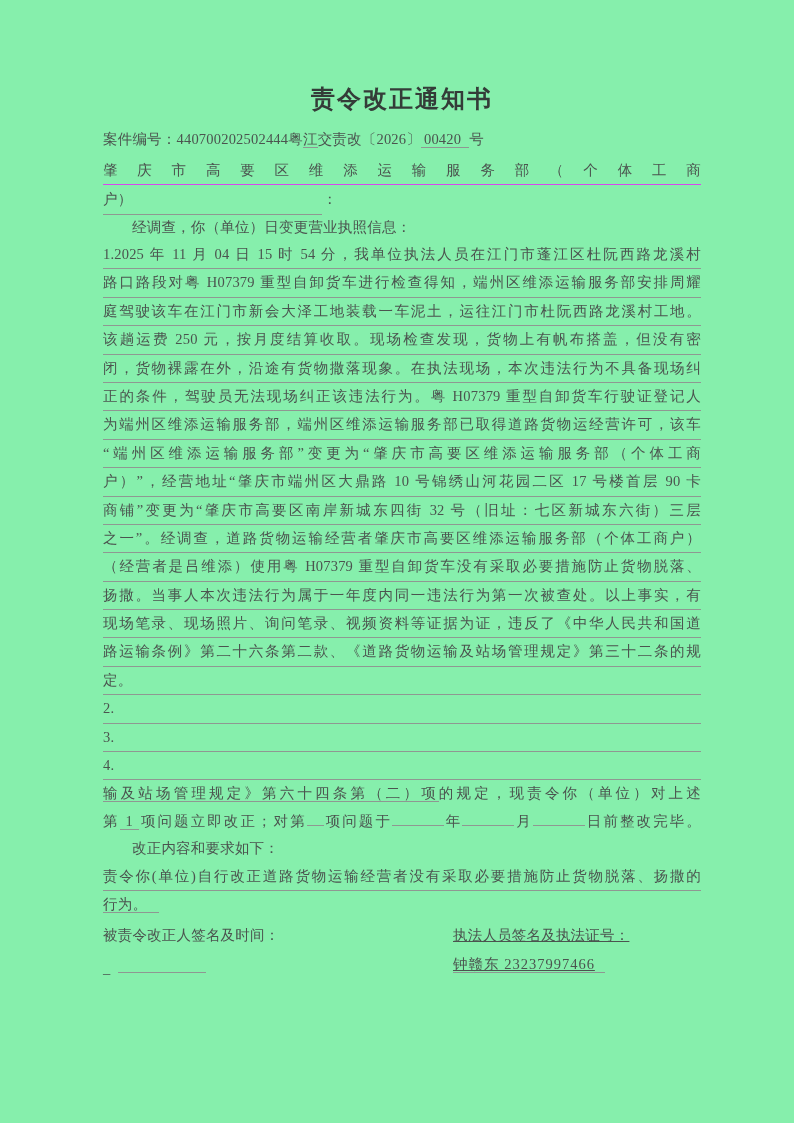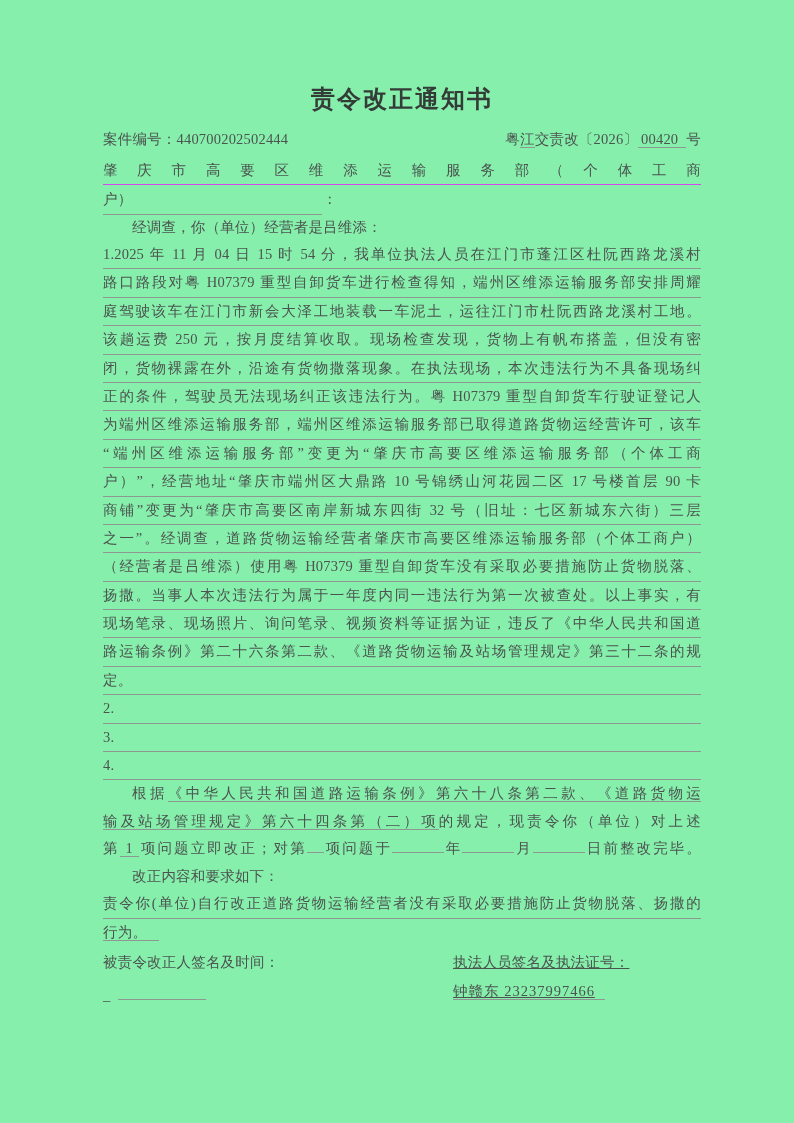--- a/index.html
+++ b/index.html
@@ -13,21 +13,21 @@
   }
   .content{
     position:absolute;left:103px;top:84px;width:598px;
     font-size:14.5px;line-height:27.5px;letter-spacing:0.2px;
   }
   .doc-title{
     font-size:24px;font-weight:bold;text-align:center;
     color:#343c38;letter-spacing:2px;line-height:30px;
     margin:0 0 13px 0;
   }
-  .case-row{display:flex;justify-content:space-between;line-height:24px;margin-bottom:5px;}
+  .case-row{display:flex;justify-content:flex-start;line-height:24px;margin-bottom:5px;}
   .u{border-bottom:1px solid #8f9792;}
   .docno-serial{border-bottom:1px solid #8f9792;padding:0 8px 0 3px;}
   .recipient1{
     border-bottom:1px solid #d946ef;height:28px;line-height:28px;
     text-align:justify;text-align-last:justify;overflow:hidden;
   }
   .recipient2{height:29px;line-height:29px;}
   .recipient2 .seg{display:inline-block;border-bottom:1px solid #8f9792;}
   .gap{display:inline-block;height:1px;}
   .gap-recipient{width:190px;}
@@ -65,21 +65,21 @@
     <h1 class="doc-title">责令改正通知书</h1>
 
     <div class="case-row">
       <span><span>案件编号：</span><span>440700202502444</span></span>
       <span><span>粤</span><span class="u">江</span><span>交责改〔2026〕</span><span class="docno-serial">00420</span><span>号</span></span>
     </div>
 
     <div class="recipient1">肇庆市高要区维添运输服务部（个体工商</div>
     <div class="recipient2"><span class="seg"><span>户）</span><span class="gap gap-recipient"></span></span><span>：</span></div>
 
-    <div class="intro">经调查，你（单位）经营者是吕维添：</div>
+    <div class="intro">经调查，你（单位）日变更营业执照信息：</div>
 
     <div class="fline">1.2025 年 11 月 04 日 15 时 54 分，我单位执法人员在江门市蓬江区杜阮西路龙溪村</div>
     <div class="fline">路口路段对粤 H07379 重型自卸货车进行检查得知，端州区维添运输服务部安排周耀</div>
     <div class="fline">庭驾驶该车在江门市新会大泽工地装载一车泥土，运往江门市杜阮西路龙溪村工地。</div>
     <div class="fline">该趟运费 250 元，按月度结算收取。现场检查发现，货物上有帆布搭盖，但没有密</div>
     <div class="fline">闭，货物裸露在外，沿途有货物撒落现象。在执法现场，本次违法行为不具备现场纠</div>
     <div class="fline">正的条件，驾驶员无法现场纠正该违法行为。粤 H07379 重型自卸货车行驶证登记人</div>
     <div class="fline">为端州区维添运输服务部，端州区维添运输服务部已取得道路货物运经营许可，该车</div>
     <div class="fline">“端州区维添运输服务部”变更为“肇庆市高要区维添运输服务部（个体工商</div>
     <div class="fline">户）”，经营地址“肇庆市端州区大鼎路 10 号锦绣山河花园二区 17 号楼首层 90 卡</div>
@@ -88,21 +88,20 @@
     <div class="fline">（经营者是吕维添）使用粤 H07379 重型自卸货车没有采取必要措施防止货物脱落、</div>
     <div class="fline">扬撒。当事人本次违法行为属于一年度内同一违法行为第一次被查处。以上事实，有</div>
     <div class="fline">现场笔录、现场照片、询问笔录、视频资料等证据为证，违反了《中华人民共和国道</div>
     <div class="fline">路运输条例》第二十六条第二款、《道路货物运输及站场管理规定》第三十二条的规</div>
     <div class="fline no-just">定。</div>
 
     <div class="fline no-just">2.</div>
     <div class="fline no-just">3.</div>
     <div class="fline no-just">4.</div>
 
-    <div class="legal-line just indent2"><span>根据</span><span class="u">《中华人民共和国道路运输条例》第六十八条第二款、《道路货物运</span></div>
     <div class="legal-line just"><span class="u">输及站场管理规定》第六十四条第（二）项</span><span>的规定，现责令你（单位）对上述</span></div>
     <div class="legal-line just"><span>第</span><span class="u-num">1</span><span>项问题立即改正；对第</span><span class="blank blank-sm"></span><span>项问题于</span><span class="blank blank-md"></span><span>年</span><span class="blank blank-md"></span><span>月</span><span class="blank blank-md"></span><span>日前整改完毕。</span></div>
     <div class="legal-line indent2">改正内容和要求如下：</div>
 
     <div class="corr-line1">责令你(单位)自行改正道路货物运输经营者没有采取必要措施防止货物脱落、扬撒的</div>
     <div class="corr-line2"><span class="seg">行为。</span></div>
 
     <div class="sig-row">
       <div class="sig-left">
         <div class="sig-label">被责令改正人签名及时间：</div>

